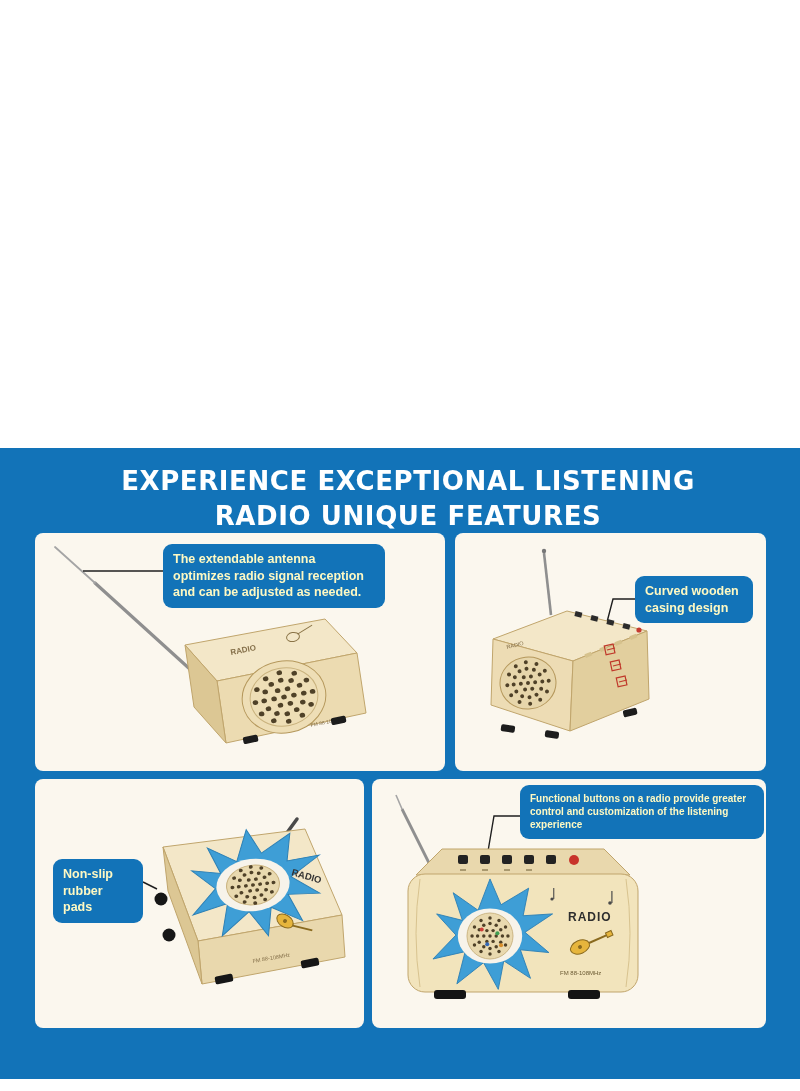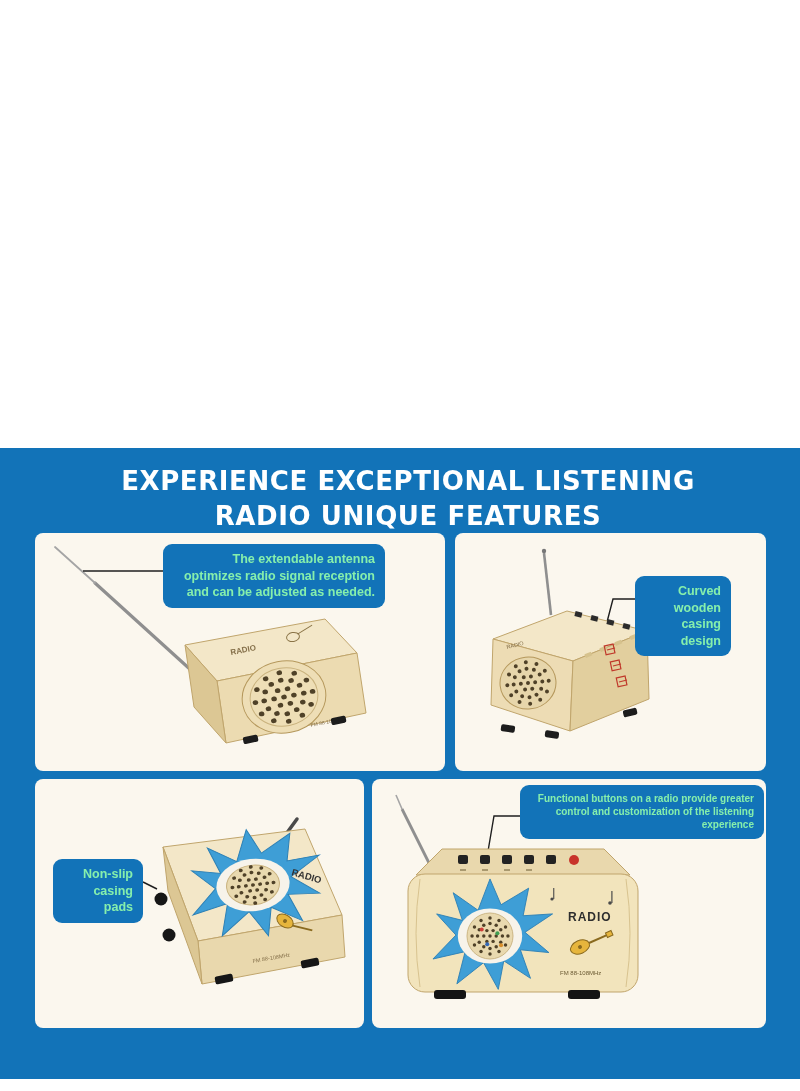--- a/index.html
+++ b/index.html
@@ -13,25 +13,25 @@
   .title{position:absolute;left:0;top:16px;width:100%;margin:0;text-align:center;
     color:#ffffff;font-family:"DejaVu Sans","Liberation Sans",sans-serif;
     font-size:26px;font-weight:bold;letter-spacing:0.6px;line-height:35px;}
   .title span{display:block;}
   .card{position:absolute;background:#fbf7ee;border-radius:8px;overflow:hidden;}
   .card svg{position:absolute;left:0;top:0;}
   .card1{left:35px;top:85px;width:410px;height:238px;}
   .card2{left:455px;top:85px;width:311px;height:238px;}
   .card3{left:35px;top:331px;width:329px;height:249px;}
   .card4{left:372px;top:331px;width:394px;height:249px;}
-  .callout{position:absolute;background:#1273b8;color:#86efac;font-weight:bold;
-    font-size:12.5px;line-height:1.32;text-align:right;padding:7px 10px;
+  .callout{position:absolute;background:#1273b8;color:#fef9c3;font-weight:bold;
+    font-size:12.5px;line-height:1.32;text-align:left;padding:7px 10px;
     border-radius:9px;box-sizing:border-box;}
   .c1{left:128px;top:11px;width:222px;}
-  .c2{left:180px;top:43px;width:96px;}
+  .c2{left:180px;top:43px;width:118px;}
   .c3{left:18px;top:80px;width:90px;}
   .c4{left:148px;top:6px;width:244px;font-size:10px;}
   svg text{font-family:"Liberation Sans",sans-serif;}
 </style>
 </head>
 <body>
 
 <svg width="0" height="0" style="position:absolute" aria-hidden="true">
   <defs>
     <g id="speaker-holes" fill="#4f4128">
@@ -176,21 +176,21 @@
         <circle r="2" fill="#8a6a1f"></circle>
       </g>
       <g fill="#161616">
         <circle cx="126" cy="120" r="6.5"></circle>
         <circle cx="134" cy="156" r="6.5"></circle>
         <rect x="180" y="196" width="18" height="8" rx="2" transform="rotate(-11 189 200)"></rect>
         <rect x="266" y="180" width="18" height="8" rx="2" transform="rotate(-11 275 184)"></rect>
       </g>
       <text transform="translate(218,184) rotate(-10)" font-size="5.5" fill="#85704a">FM 88-108MHz</text>
     </svg>
-    <div class="callout c3">Non-slip casing pads</div>
+    <div class="callout c3">Non-slip rubber pads</div>
   </div>
 
   <div class="card card4">
     <svg viewBox="0 0 394 249" width="394" height="249">
       <line x1="62" y1="94" x2="30" y2="30" stroke="#8f8f8f" stroke-width="2.8"></line>
       <line x1="30" y1="30" x2="24" y2="16" stroke="#a5a5a5" stroke-width="1.6"></line>
       <polyline points="148,37 122,37 114,84" fill="none" stroke="#1f1f1f" stroke-width="1.4"></polyline>
       <polygon points="44,96 70,70 232,70 258,96" fill="#e9d8ad" stroke="#c0a56c"></polygon>
       <g fill="#222">
         <rect x="86" y="76" width="10" height="9" rx="2"></rect>

